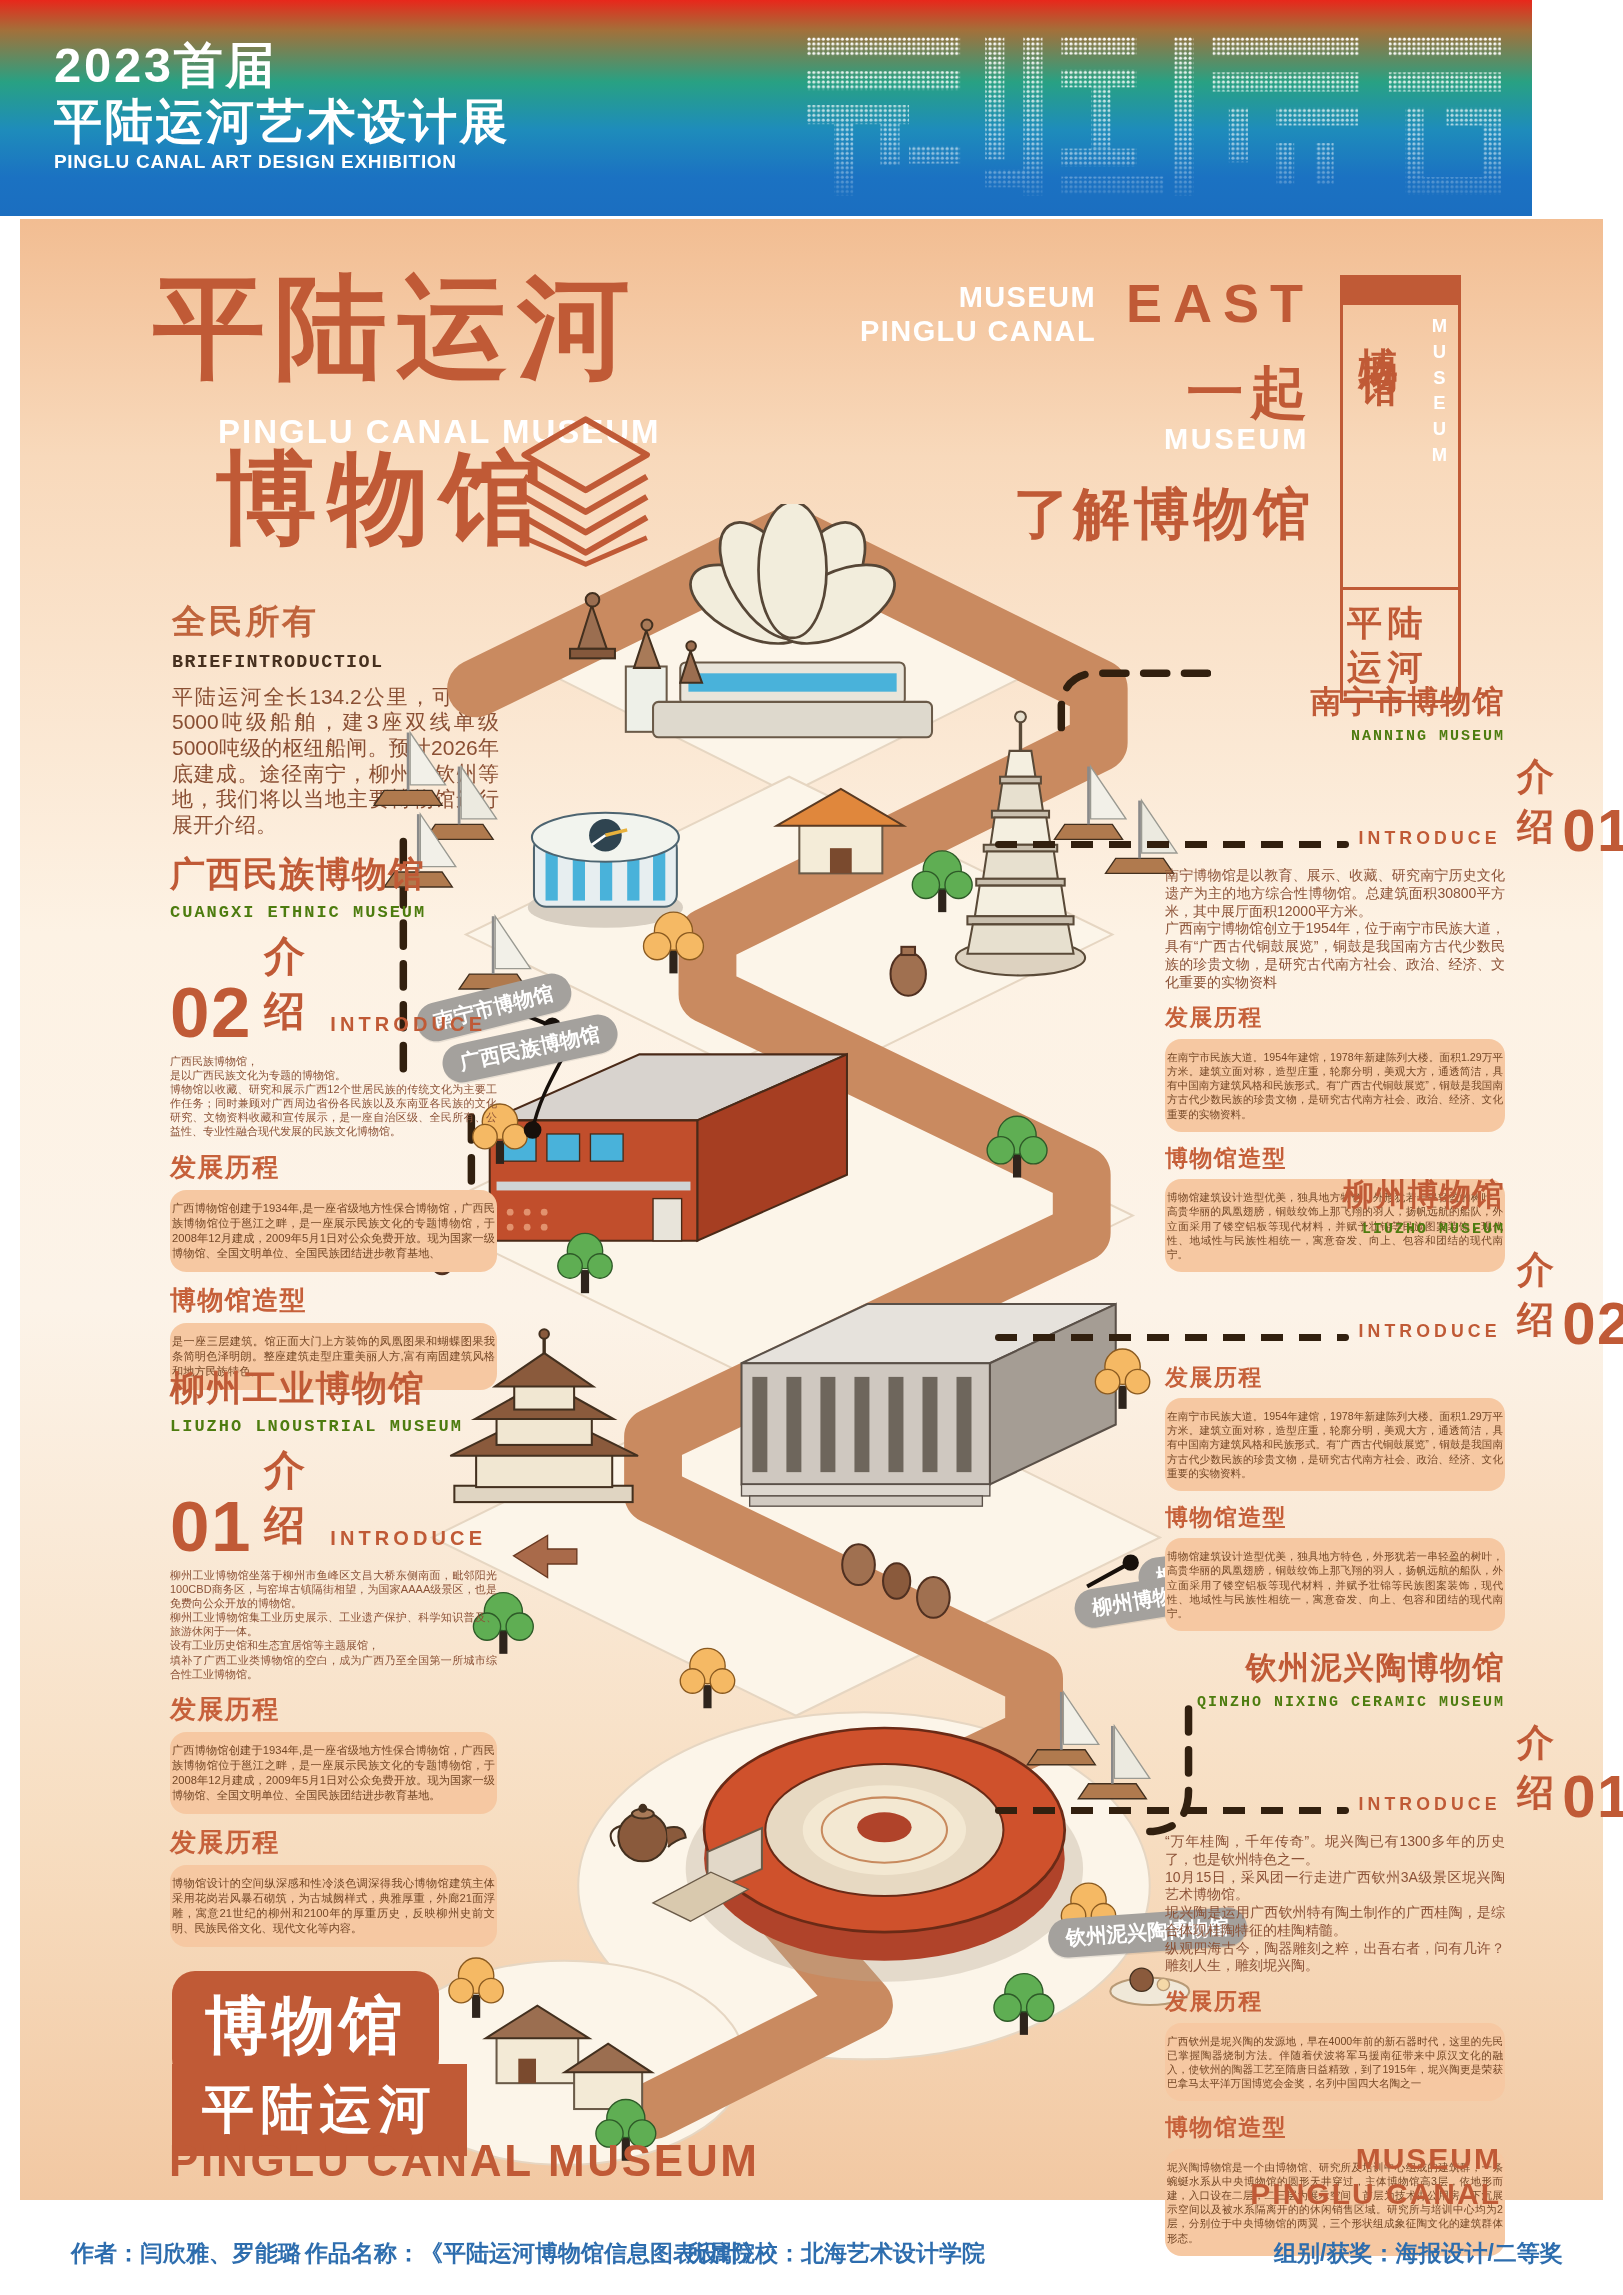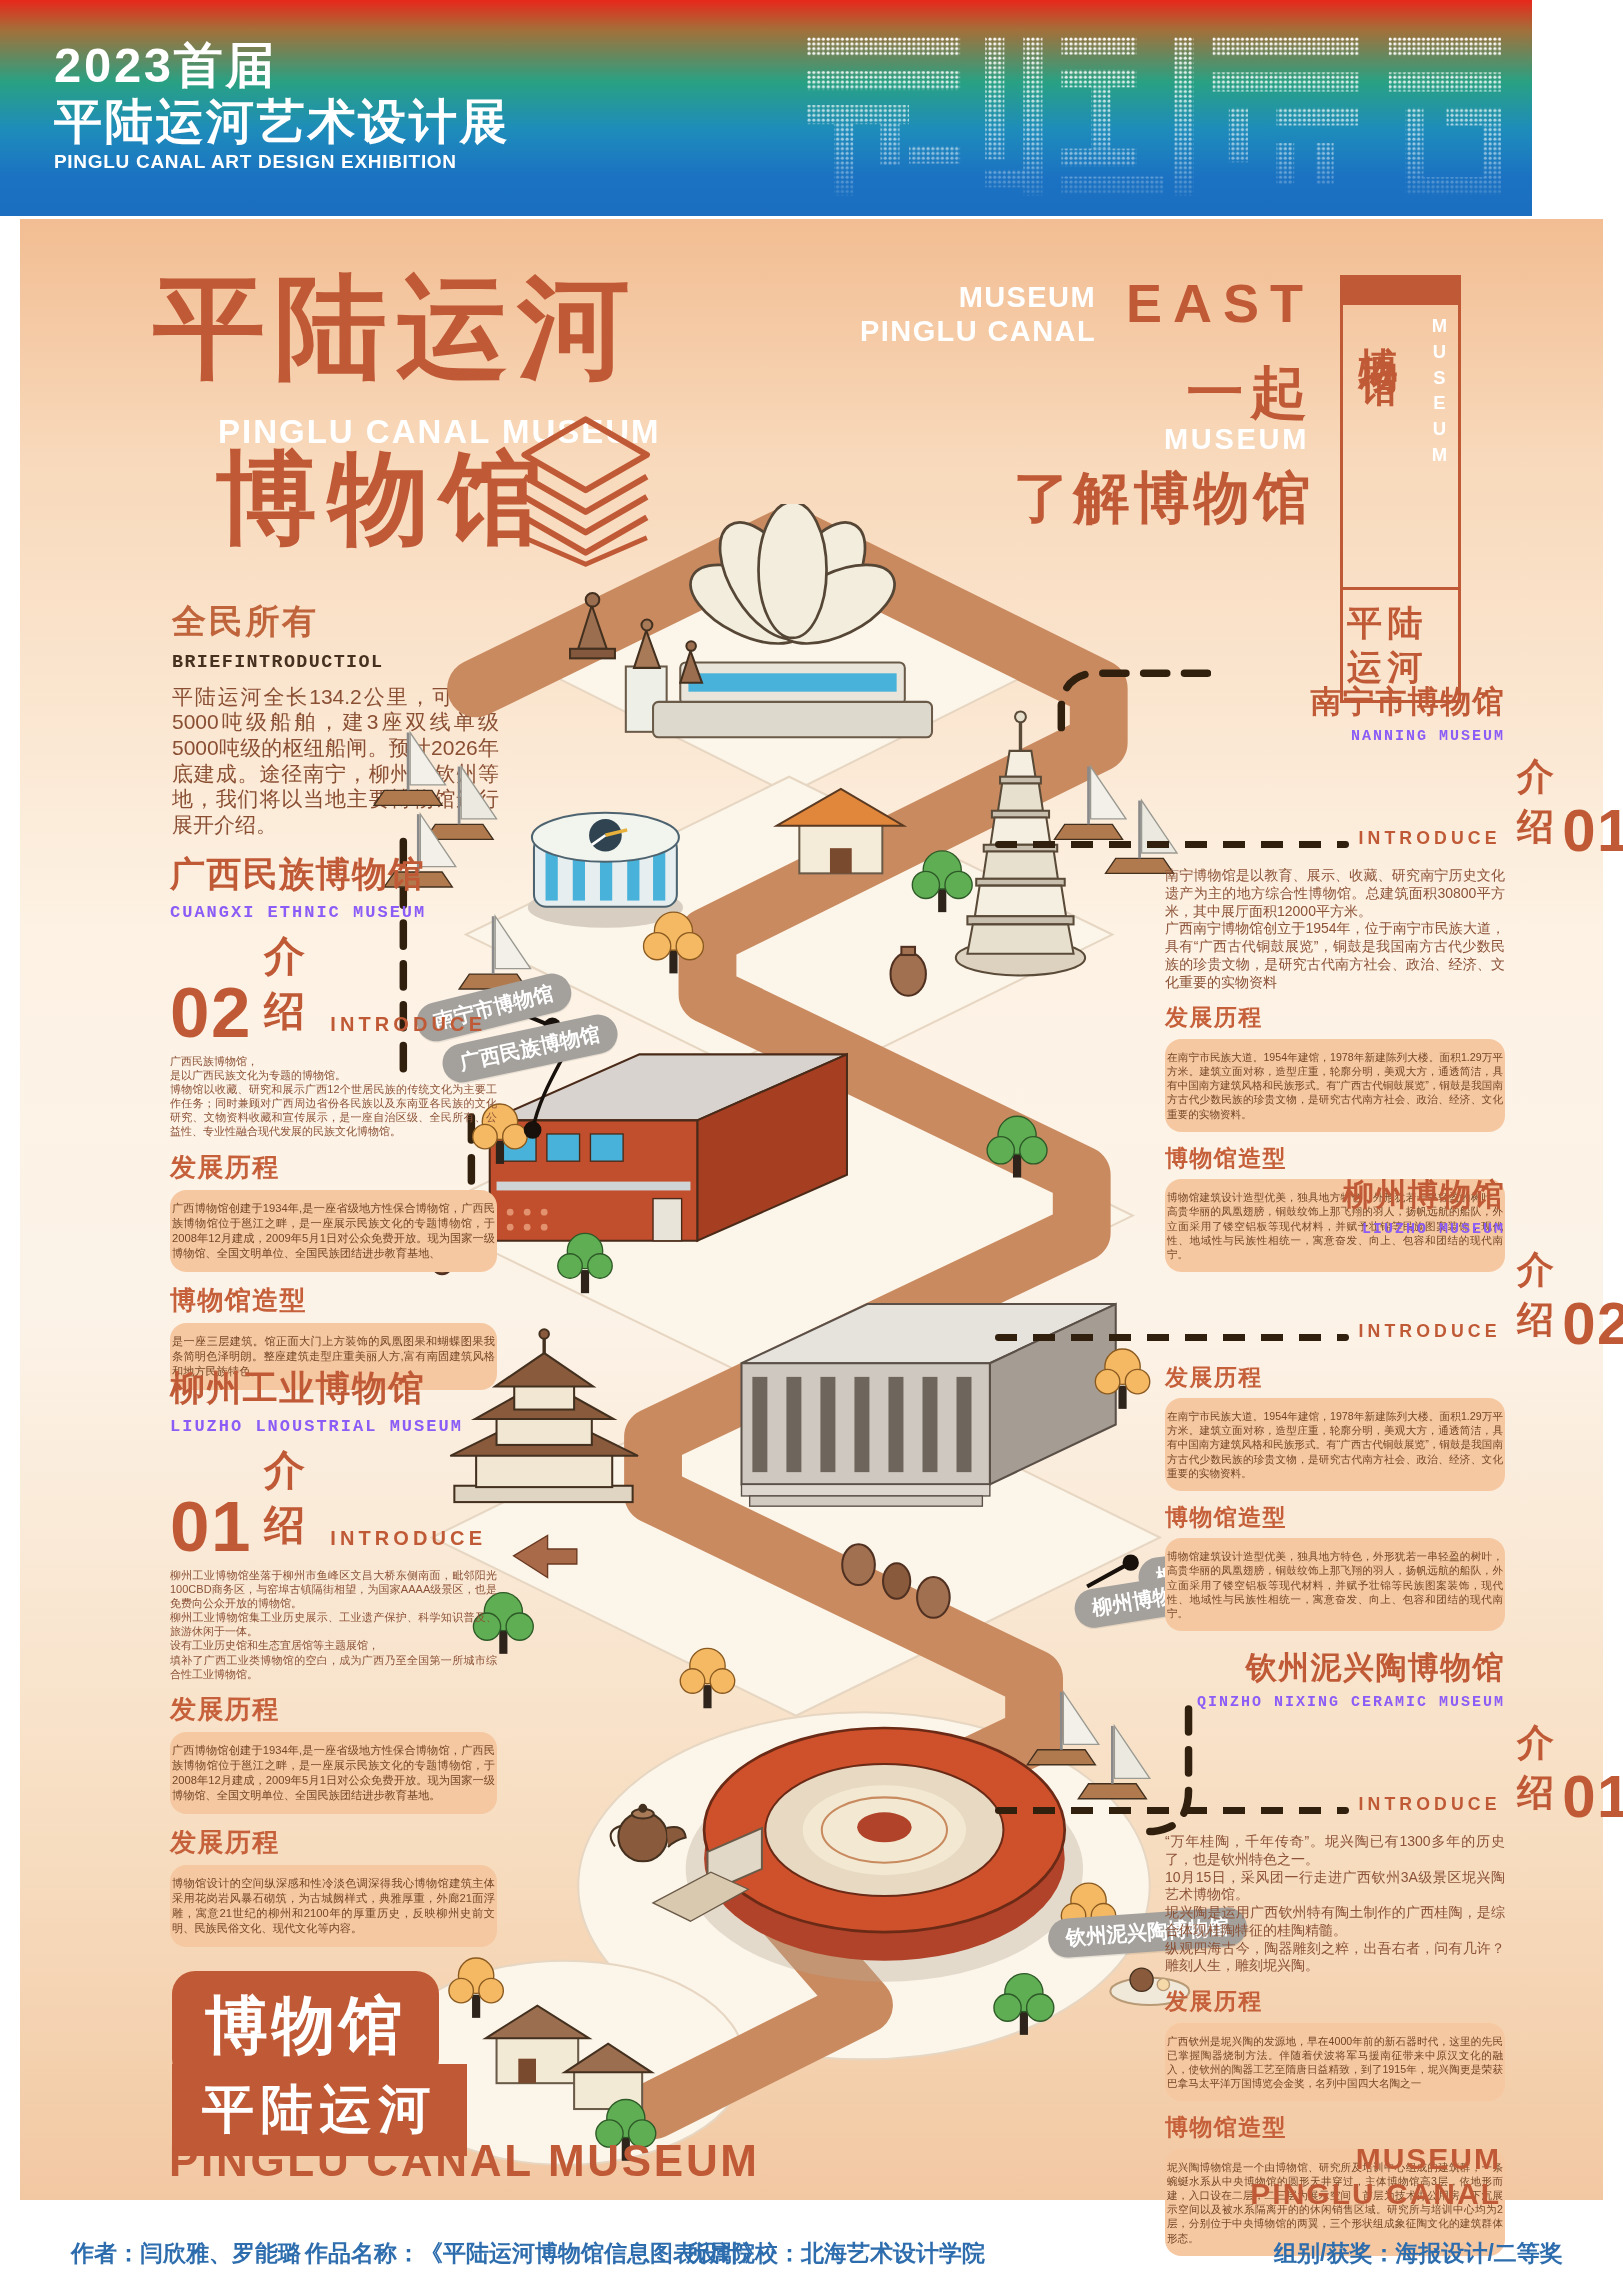--- a/index.html
+++ b/index.html
@@ -24,38 +24,38 @@
 
   
   .hero-title{position:absolute;left:153px;top:271px;color:var(--rust);font-size:112px;font-weight:800;letter-spacing:9.5px;line-height:1.02;}
   .hero-en{position:absolute;left:218px;top:413px;color:#fff;font-size:33px;font-weight:800;letter-spacing:2px;}
   .hero-title2{position:absolute;left:216px;top:448px;color:var(--rust);font-size:101px;font-weight:800;letter-spacing:11px;line-height:1.0;}
   .stack-icon{position:absolute;left:516px;top:414px;}
   .hero-east{position:absolute;right:310px;top:272px;color:var(--rust);font-size:54px;font-weight:700;letter-spacing:11px;margin-left:47px;}
   .hero-museum-pinglu{position:absolute;right:528px;top:280px;text-align:right;color:#fff;font-size:29px;font-weight:800;line-height:1.18;letter-spacing:1.4px;}
   .hero-together{position:absolute;right:310px;top:355px;color:var(--rust);font-size:57px;font-weight:800;letter-spacing:6.8px;}
   .hero-musw{position:absolute;right:315px;top:423px;color:#fff;font-size:29px;font-weight:800;letter-spacing:2.7px;}
-  .hero-learn{position:absolute;right:310px;top:461px;color:var(--rust);font-size:56px;font-weight:800;letter-spacing:4.1px;}
+  .hero-learn{position:absolute;right:310px;top:477px;color:var(--rust);font-size:56px;font-weight:800;letter-spacing:4.1px;}
 
   
   .vbanner{position:absolute;left:1340px;top:275px;width:121px;}
   .vbanner .bar{height:30px;background:var(--rust);}
   .vbanner .main{box-sizing:border-box;border:3.4px solid var(--rust);border-top:none;height:285px;display:flex;justify-content:space-between;padding:9.5px 8.2px;}
   .vb-cn{writing-mode:vertical-rl;font-size:39px;font-weight:800;color:var(--rust);letter-spacing:9.5px;}
   .vb-en{writing-mode:vertical-rl;text-orientation:upright;font-size:18.4px;font-weight:700;color:#fff;letter-spacing:4.8px;}
   .vbanner .sub{box-sizing:border-box;border:3.4px solid var(--rust);border-top:none;padding:11px 4.1px;text-align:left;
     color:var(--rust);font-size:35px;font-weight:800;white-space:pre-line;line-height:1.25;letter-spacing:5.4px;}
 
   
   .sec{position:absolute;width:327px;}
   .sec-left{left:170px;}
   .sec-right{left:1165px;width:340px;}
   .sec-title{margin:0;color:var(--rust);font-size:35px;font-weight:800;letter-spacing:1.4px;}
   .sec-right .sec-title{font-size:31px;text-align:right;}
-  .sec-sub{color:#8b5cf6;font-size:17px;font-weight:700;font-family:"Liberation Mono","DejaVu Sans Mono",monospace;letter-spacing:2px;margin-top:5.4px;}
+  .sec-sub{color:#4d7c0f;font-size:17px;font-weight:700;font-family:"Liberation Mono","DejaVu Sans Mono",monospace;letter-spacing:2px;margin-top:5.4px;}
   .sec-right .sec-sub{font-size:15px;text-align:right;}
   .numrow{display:flex;align-items:flex-end;margin-top:6.8px;}
   .bignum{color:var(--rust);font-size:71px;font-weight:800;line-height:.88;letter-spacing:1.4px;}
   .sec-right .bignum{font-size:60px;}
   .jieshao{color:var(--rust);font-size:41px;font-weight:800;margin:0 8.2px 5.4px 12.3px;}
   .sec-right .jieshao{font-size:37px;}
   .introduce{color:var(--rust);font-size:20px;font-weight:700;letter-spacing:4.1px;margin:0 4.1px 8.2px 0;}
   .sec-right .introduce{font-size:17.7px;}
   .dashline{height:6.8px;flex:1;margin:0 0 11px 6.8px;border-radius:3.4px;
     background:repeating-linear-gradient(90deg,#32200f 0 22px,transparent 22px 38px);}

